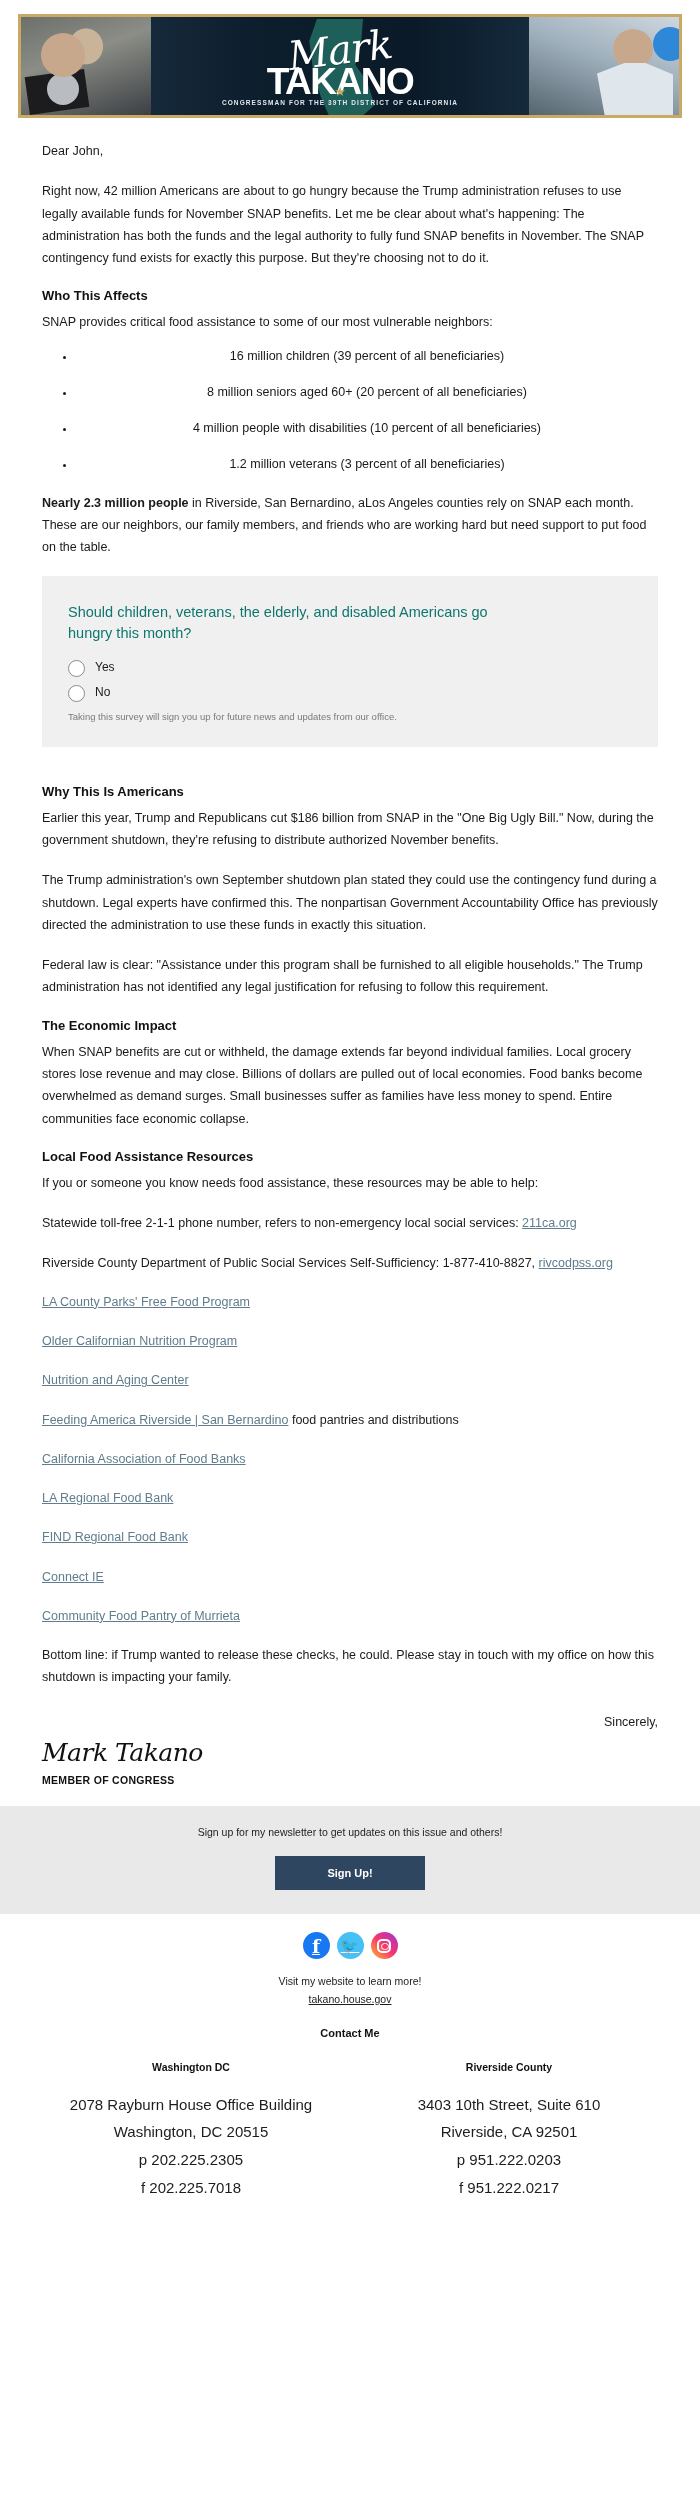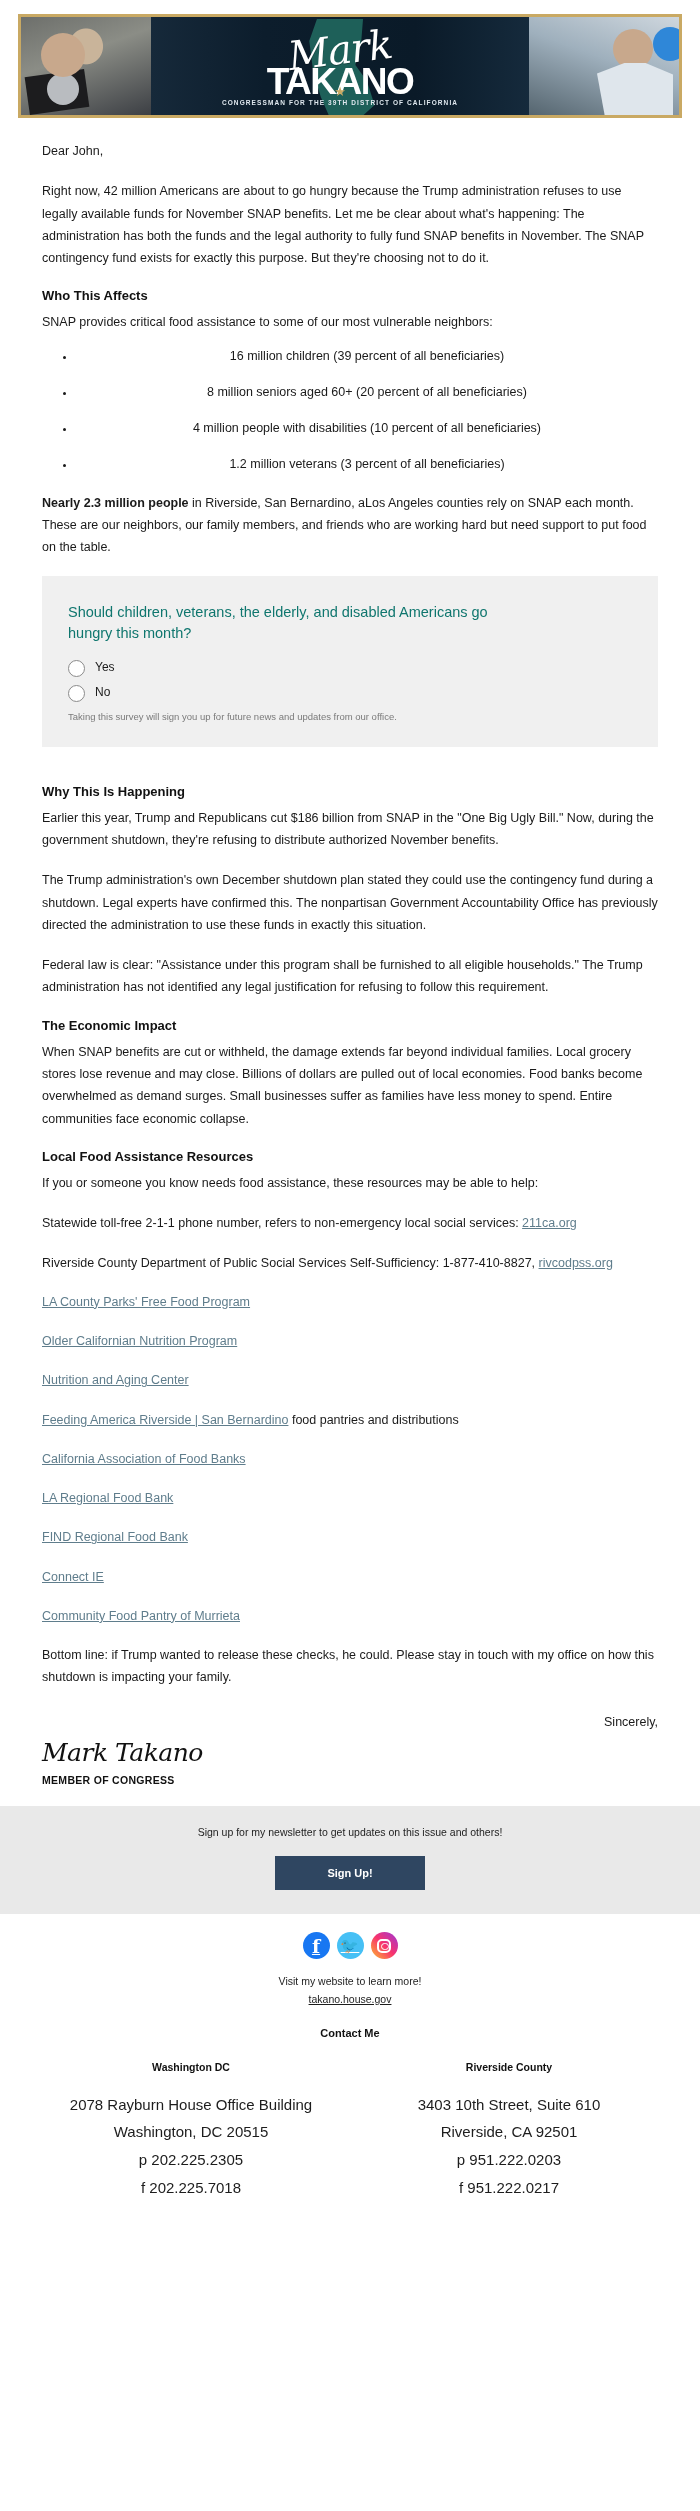--- a/index.html
+++ b/index.html
@@ -383,23 +383,23 @@
       </div>
       <div class="opt-row">
         <span class="radio"></span>
         <span class="opt-label">No</span>
       </div>
       <div class="survey-note">Taking this survey will sign you up for future news and updates from our office.</div>
     </div>
   </div>
 
   <div class="content" style="padding-top:6px">
-    <h3 class="section">Why This Is Happening</h3>
+    <h3 class="section">Why This Is Americans</h3>
     <p class="body">Earlier this year, Trump and Republicans cut $186 billion from SNAP in the "One Big Ugly Bill." Now, during the government shutdown, they're refusing to distribute authorized November benefits.</p>
-    <p class="body">The Trump administration's own December shutdown plan stated they could use the contingency fund during a shutdown. Legal experts have confirmed this. The nonpartisan Government Accountability Office has previously directed the administration to use these funds in exactly this situation.</p>
+    <p class="body">The Trump administration's own September shutdown plan stated they could use the contingency fund during a shutdown. Legal experts have confirmed this. The nonpartisan Government Accountability Office has previously directed the administration to use these funds in exactly this situation.</p>
     <p class="body">Federal law is clear: "Assistance under this program shall be furnished to all eligible households." The Trump administration has not identified any legal justification for refusing to follow this requirement.</p>
 
     <h3 class="section">The Economic Impact</h3>
     <p class="body">When SNAP benefits are cut or withheld, the damage extends far beyond individual families. Local grocery stores lose revenue and may close. Billions of dollars are pulled out of local economies. Food banks become overwhelmed as demand surges. Small businesses suffer as families have less money to spend. Entire communities face economic collapse.</p>
 
     <h3 class="section">Local Food Assistance Resources</h3>
     <p class="body">If you or someone you know needs food assistance, these resources may be able to help:</p>
 
     <p class="linkline"><span>Statewide toll-free 2-1-1 phone number, refers to non-emergency local social services: </span><a class="link" href="#">211ca.org</a></p>
 

